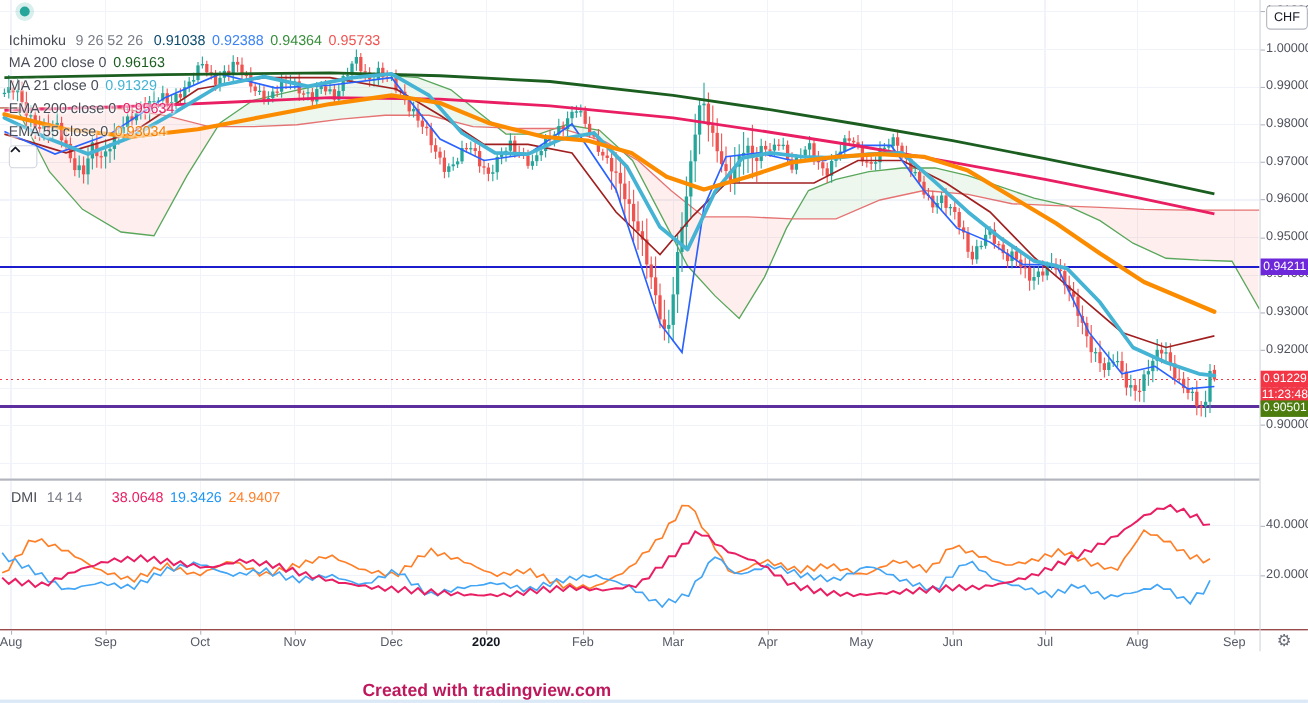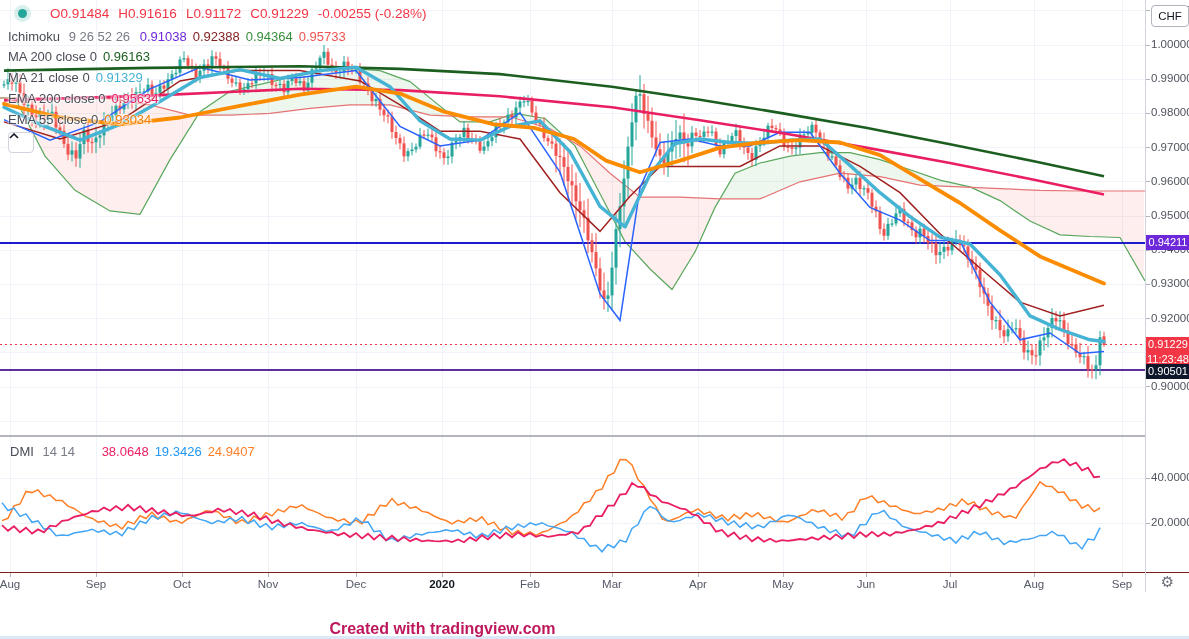--- a/index.html
+++ b/index.html
@@ -671,33 +671,26 @@
     <line x1="950" y1="0" x2="950" y2="135" stroke="#f0f3fa" stroke-width="1" shape-rendering="crispEdges"></line>
     <line x1="1034" y1="0" x2="1034" y2="135" stroke="#f0f3fa" stroke-width="1" shape-rendering="crispEdges"></line>
     <line x1="1122" y1="0" x2="1122" y2="135" stroke="#f0f3fa" stroke-width="1" shape-rendering="crispEdges"></line>
     <path d="M2 83.6 L8 81.3 L14 68.9 L20 67.0 L26 54.4 L32 55.6 L38 52.9 L44 59.7 L50 57.9 L56 63.6 L62 63.5 L68 69.1 L74 71.5 L80 75.5 L86 79.6 L92 81.2 L98 85.2 L104 84.1 L110 89.5 L116 87.1 L122 92.0 L128 84.3 L134 86.9 L140 78.8 L146 81.5 L152 75.1 L158 81.8 L164 79.1 L170 84.8 L176 83.3 L182 86.2 L188 81.7 L194 80.0 L200 77.1 L206 73.8 L212 74.4 L218 74.8 L224 80.5 L230 79.5 L236 86.5 L242 82.9 L248 86.2 L254 79.1 L260 82.7 L266 75.6 L272 78.9 L278 72.3 L284 74.9 L290 69.2 L296 70.6 L302 67.8 L308 72.3 L314 74.1 L320 76.8 L326 80.3 L332 80.8 L338 84.1 L344 81.9 L350 86.6 L356 83.1 L362 87.0 L368 77.4 L374 78.2 L380 68.3 L386 69.1 L392 61.6 L398 68.2 L404 65.7 L410 71.2 L416 69.9 L422 74.4 L428 75.5 L434 79.0 L440 81.8 L446 83.5 L452 86.8 L458 83.3 L464 85.7 L470 80.9 L476 84.4 L482 79.9 L488 87.7 L494 85.1 L500 93.2 L506 90.6 L512 97.6 L518 93.4 L524 98.0 L530 94.8 L536 98.3 L542 95.3 L548 93.6 L554 89.8 L560 86.4 L566 84.4 L572 78.4 L578 75.2 L584 66.0 L590 64.1 L596 53.8 L602 52.1 L608 38.8 L614 36.0 L620 22.6 L626 22.8 L632 27.9 L638 42.6 L644 48.6 L650 62.3 L656 69.6 L662 81.8 L668 84.2 L674 82.0 L680 79.7 L686 75.7 L692 75.1 L698 71.8 L704 77.1 L710 74.8 L716 81.2 L722 78.0 L728 83.7 L734 77.5 L740 81.9 L746 75.8 L752 79.8 L758 75.7 L764 81.6 L770 79.9 L776 84.5 L782 84.3 L788 85.0 L794 82.0 L800 78.8 L806 77.4 L812 72.6 L818 75.0 L824 73.2 L830 79.2 L836 76.4 L842 83.2 L848 75.6 L854 74.6 L860 62.8 L866 61.5 L872 58.9 L878 65.6 L884 63.9 L890 69.5 L896 69.0 L902 73.0 L908 74.2 L914 76.5 L920 76.6 L926 74.1 L932 75.3 L938 71.2 L944 73.1 L950 66.6 L956 69.2 L962 62.0 L968 67.5 L974 64.9 L980 72.9 L986 70.4 L992 77.6 L998 74.8 L1004 80.3 L1010 78.7 L1016 81.1 L1022 70.8 L1028 63.0 L1034 54.3 L1040 44.9 L1046 49.2 L1052 49.5 L1058 55.4 L1064 55.1 L1070 63.6 L1076 62.8 L1082 71.2 L1088 67.6 L1094 74.6 L1100 71.0" fill="none" stroke="#ff7f27" stroke-width="1.5"></path>
     <path d="M2 65.6 L8 73.5 L14 71.1 L20 79.4 L26 76.9 L32 85.3 L38 83.9 L44 92.1 L50 91.6 L56 98.7 L62 97.9 L68 98.5 L74 96.0 L80 95.0 L86 94.1 L92 92.2 L98 95.2 L104 93.2 L110 97.7 L116 94.4 L122 98.6 L128 90.5 L134 92.6 L140 84.1 L146 86.3 L152 78.5 L158 82.1 L164 76.2 L170 78.8 L176 74.1 L182 76.6 L188 77.0 L194 80.3 L200 82.4 L206 84.0 L212 86.7 L218 83.5 L224 85.6 L230 81.0 L236 84.4 L242 79.6 L248 86.5 L254 83.0 L260 90.2 L266 86.7 L272 92.7 L278 87.0 L284 90.5 L290 85.7 L296 88.0 L302 85.5 L308 89.1 L314 90.0 L320 91.8 L326 94.4 L332 93.1 L338 92.8 L344 87.0 L350 88.1 L356 81.0 L362 85.5 L368 84.9 L374 94.7 L380 93.8 L386 103.6 L392 101.1 L398 104.5 L404 98.8 L410 101.2 L416 96.8 L422 97.9 L428 95.5 L434 95.3 L440 94.5 L446 92.7 L452 94.3 L458 93.1 L464 97.7 L470 95.2 L476 100.9 L482 96.4 L488 99.7 L494 92.6 L500 96.2 L506 89.1 L512 92.7 L518 87.1 L524 90.4 L530 85.8 L536 87.9 L542 85.7 L548 88.9 L554 90.1 L560 91.7 L566 94.6 L572 95.0 L578 101.3 L584 101.5 L590 109.1 L596 108.2 L602 114.8 L608 107.5 L614 110.7 L620 103.1 L626 105.1 L632 91.5 L638 87.5 L644 74.7 L650 69.6 L656 72.1 L662 79.7 L668 83.8 L674 84.8 L680 83.4 L686 80.4 L692 80.6 L698 76.0 L704 80.1 L710 77.8 L716 84.2 L722 81.0 L728 88.1 L734 83.9 L740 90.2 L746 85.8 L752 91.7 L758 88.0 L764 90.6 L770 84.4 L776 84.5 L782 79.8 L788 78.3 L794 78.9 L800 81.0 L806 85.1 L812 85.6 L818 91.2 L824 89.7 L830 95.7 L836 92.9 L842 99.7 L848 96.2 L854 98.6 L860 87.8 L866 87.6 L872 77.3 L878 76.4 L884 73.5 L890 81.2 L896 82.9 L902 89.1 L908 91.0 L914 92.8 L920 95.1 L926 95.2 L932 99.1 L938 97.7 L944 103.0 L950 100.4 L956 106.1 L962 98.9 L968 102.0 L974 94.5 L980 97.6 L986 95.2 L992 102.7 L998 101.0 L1004 107.6 L1010 103.9 L1016 105.3 L1022 102.5 L1028 102.3 L1034 100.9 L1040 98.4 L1046 98.5 L1052 94.4 L1058 98.6 L1064 98.6 L1070 106.8 L1076 105.7 L1082 111.9 L1088 102.1 L1094 102.9 L1100 90.6" fill="none" stroke="#42a5f5" stroke-width="1.5"></path>
     <path d="M2 88.1 L8 93.8 L14 89.3 L20 95.3 L26 90.7 L32 96.6 L38 92.4 L44 95.4 L50 88.6 L56 89.4 L62 83.9 L68 83.2 L74 79.9 L80 78.5 L86 77.2 L92 74.0 L98 74.4 L104 70.6 L110 73.7 L116 69.1 L122 73.3 L128 67.8 L134 73.5 L140 69.1 L146 75.3 L152 71.0 L158 76.8 L164 73.2 L170 78.1 L176 75.6 L182 79.2 L188 78.2 L194 78.7 L200 77.1 L206 75.1 L212 75.3 L218 71.6 L224 74.8 L230 72.0 L236 77.2 L242 73.3 L248 79.3 L254 75.5 L260 82.7 L266 79.2 L272 86.1 L278 83.1 L284 89.0 L290 86.5 L296 91.0 L302 89.9 L308 93.0 L314 93.1 L320 94.1 L326 95.8 L332 95.0 L338 98.4 L344 95.8 L350 100.1 L356 96.1 L362 101.4 L368 96.7 L374 102.5 L380 97.6 L386 103.3 L392 98.7 L398 103.9 L404 100.0 L410 104.2 L416 101.6 L422 104.4 L428 103.3 L434 104.2 L440 104.3 L446 103.3 L452 105.1 L458 102.5 L464 105.2 L470 100.4 L476 103.9 L482 98.2 L488 102.4 L494 96.5 L500 101.4 L506 95.7 L512 100.3 L518 95.2 L524 99.5 L530 96.3 L536 99.8 L542 98.0 L548 99.9 L554 98.8 L560 97.7 L566 97.9 L572 95.0 L578 96.8 L584 89.8 L590 88.7 L596 79.1 L602 79.0 L608 68.7 L614 68.7 L620 57.5 L626 56.9 L632 46.0 L638 49.9 L644 50.0 L650 57.9 L656 59.4 L662 65.1 L668 66.1 L674 68.8 L680 71.4 L686 72.4 L692 77.3 L698 78.6 L704 86.1 L710 86.1 L716 94.7 L722 92.9 L728 99.5 L734 95.5 L740 102.2 L746 98.3 L752 104.3 L758 100.2 L764 104.7 L770 101.7 L776 104.9 L782 103.1 L788 103.8 L794 103.0 L800 102.0 L806 102.9 L812 100.3 L818 102.8 L824 98.7 L830 102.5 L836 97.4 L842 101.9 L848 96.1 L854 101.0 L860 95.1 L866 99.8 L872 94.9 L878 99.4 L884 95.4 L890 98.7 L896 95.0 L902 95.8 L908 93.7 L914 92.8 L920 91.9 L926 88.8 L932 89.5 L938 84.8 L944 86.2 L950 79.2 L956 81.3 L962 73.5 L968 76.1 L974 68.0 L980 70.6 L986 62.8 L992 64.7 L998 57.1 L1004 57.7 L1010 51.3 L1016 50.3 L1022 44.3 L1028 40.9 L1034 36.5 L1040 31.4 L1046 30.3 L1052 25.2 L1058 25.7 L1064 22.1 L1070 28.3 L1076 25.5 L1082 33.3 L1088 30.7 L1094 40.2 L1100 39.7" fill="none" stroke="#e91e63" stroke-width="1.8"></path>
   </svg>
 
 <div id="title-row" class="abs legend">
   <span class="status-dot"></span>
-  <span id="ohlc-row">
-    <span class="red-val"><span>O</span><span>0.91484</span></span>
-    <span class="red-val"><span>H</span><span>0.91616</span></span>
-    <span class="red-val"><span>L</span><span>0.91172</span></span>
-    <span class="red-val"><span>C</span><span>0.91229</span></span>
-    <span class="red-val">-0.00255 (-0.28%)</span>
-  </span>
 </div>
 
 <div id="ichimoku-row" class="abs legend">
   <span>Ichimoku</span>
   <span style="color:#787b86;margin-left:5px;">9 26 52 26</span>
-  <span id="ichimoku-values"><span class="lg-val" style="color: #6d28d9;">0.91038</span><span class="lg-val" style="color: #7f1d1d; text-align: right;">0.92388</span><span class="lg-val" style="color: rgb(56, 142, 60);">0.94364</span><span class="lg-val" style="color: rgb(239, 83, 80);">0.95733</span></span>
+  <span id="ichimoku-values"><span class="lg-val" style="color: #0c4a6e;">0.91038</span><span class="lg-val" style="color: #3b82f6; text-align: right;">0.92388</span><span class="lg-val" style="color: rgb(56, 142, 60);">0.94364</span><span class="lg-val" style="color: rgb(239, 83, 80);">0.95733</span></span>
 </div>
 
 <div id="overlay-rows">
     <div class="ovl-row" style="top: 49px;"><span>MA 200 close 0</span><span class="lg-val" style="color: rgb(27, 94, 32);">0.96163</span></div>
     <div class="ovl-row" style="top: 70px;"><span>MA 21 close 0</span><span class="lg-val" style="color: rgb(69, 179, 211);">0.91329</span></div>
     <div class="ovl-row" style="top: 91px;"><span>EMA 200 close 0</span><span class="lg-val" style="color: rgb(233, 30, 99);">0.95634</span></div>
     <div class="ovl-row" style="top: 112px;"><span>EMA 55 close 0</span><span class="lg-val" style="color: rgb(245, 124, 0);">0.93034</span></div>
   </div>
 
 <div id="collapse-btn" class="abs">
@@ -733,21 +726,21 @@
     <div class="tick-label" style="top: 277.4px;">0.93000</div>
     <div class="tick-dash" style="top: 318px;"></div>
     <div class="tick-label" style="top: 311.6px;">0.92000</div>
     <div class="tick-dash" style="top: 352px;"></div>
     <div class="tick-label" style="top: 345.8px;">0.91000</div>
     <div class="tick-dash" style="top: 386px;"></div>
     <div class="tick-label" style="top: 380px;">0.90000</div>
     <div class="px-label" style="top: 235.484px; background: #6d28d9;">0.94211</div>
     <div class="px-label" style="top: 337.468px; background: rgb(242, 54, 69);">0.91229</div>
     <div class="px-label" style="top: 352.468px; background: rgb(242, 54, 69);">11:23:48</div>
-    <div class="px-label" style="top: 364.366px; background: #0f172a;">0.90501</div>
+    <div class="px-label" style="top: 364.366px; background: #4d7c0f;">0.90501</div>
     <div class="tick-dash" style="top: 478px;"></div>
     <div class="tick-label" style="top: 471px;">40.0000</div>
     <div class="tick-dash" style="top: 523px;"></div>
     <div class="tick-label" style="top: 516px;">20.0000</div>
   </div>
 <div id="chf-btn" class="abs">
   <span>CHF</span>
 </div>
 
 <div id="time-axis" class="abs">

